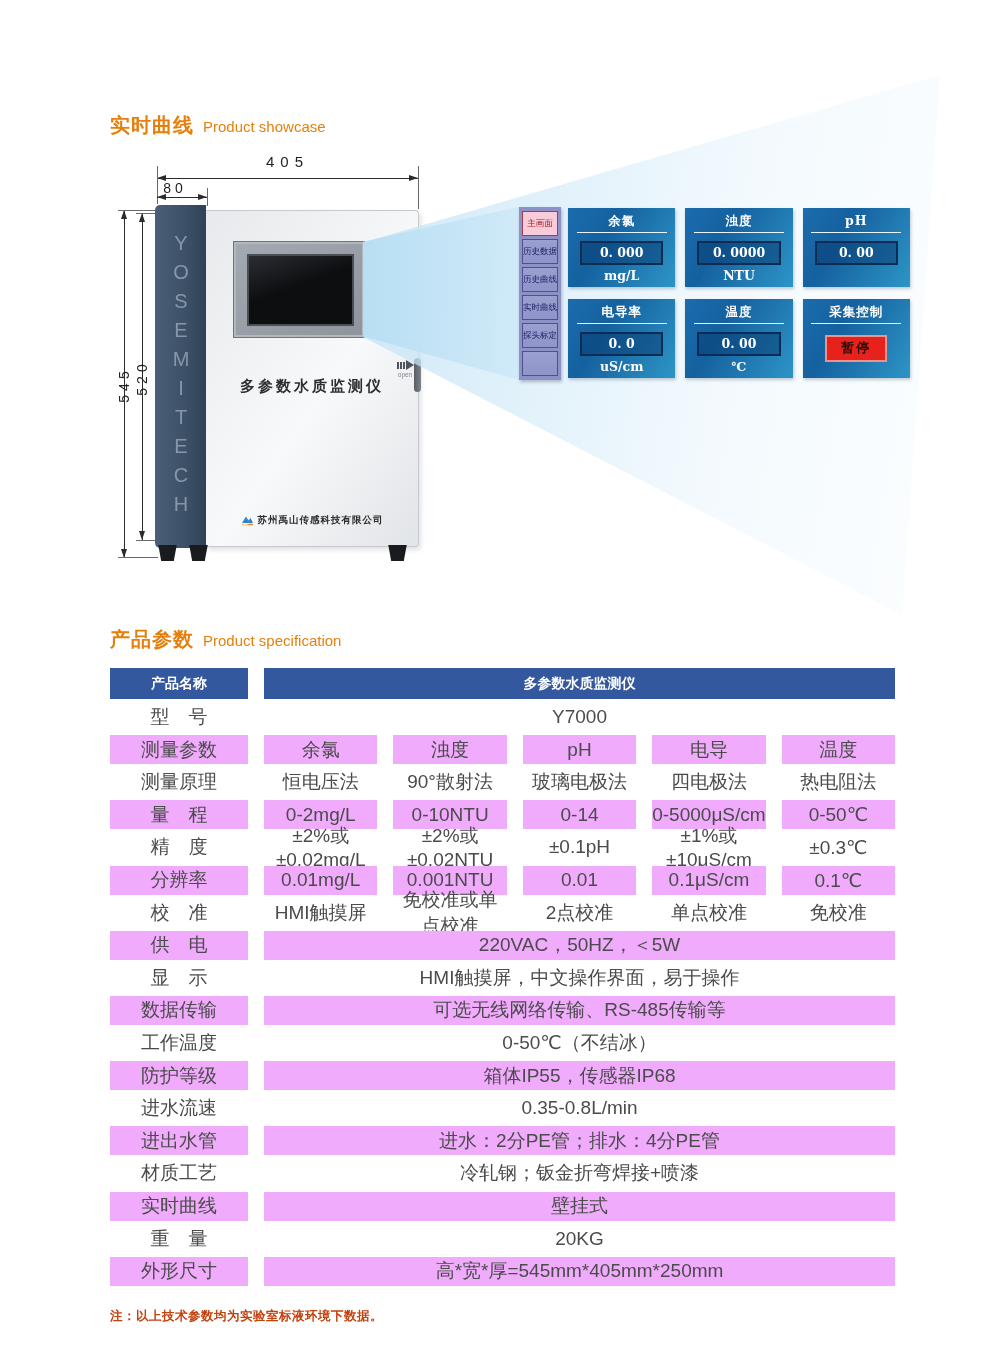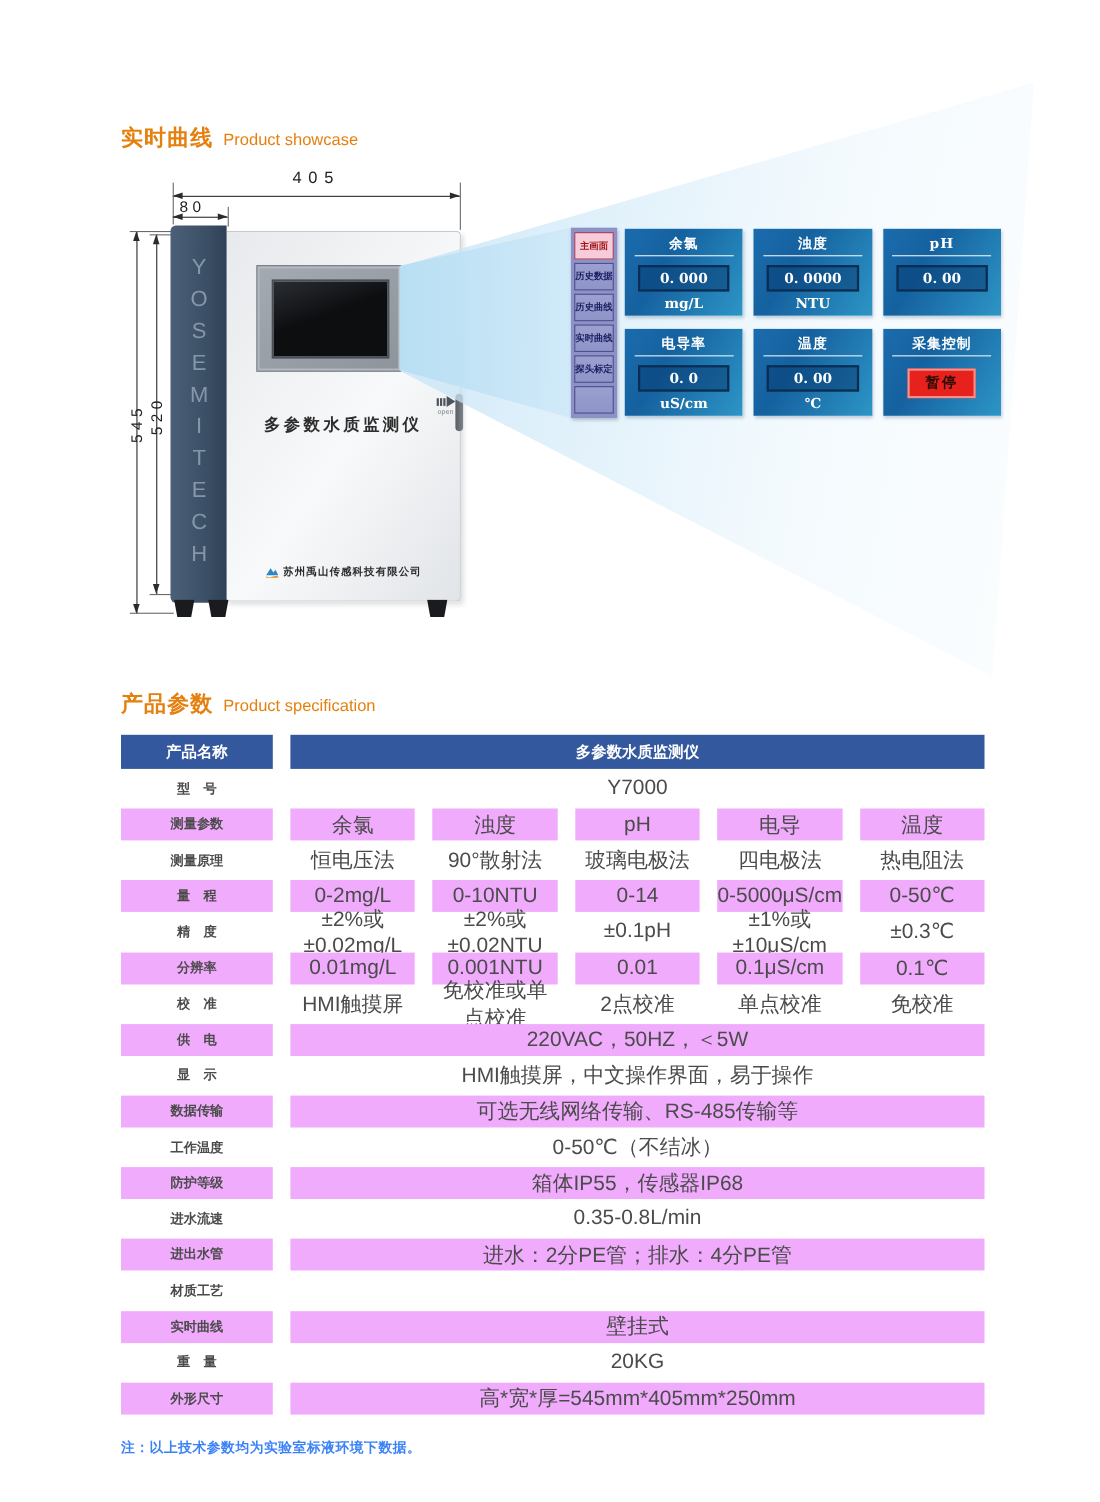--- a/index.html
+++ b/index.html
@@ -37,40 +37,40 @@
   .open-arrow .tri{width:0;height:0;border-top:5px solid transparent;border-bottom:5px solid transparent;border-left:8px solid #4e545b;background:none;}
   .open-label{font-size:6.5px;color:#82878d;margin-top:1px;}
   .handle{position:absolute;left:414px;top:358px;width:7px;height:34px;background:linear-gradient(to right,#585e66,#7d838b);border-radius:4px;}
 
   
   .beam-a{position:absolute;left:363px;top:205px;width:156px;height:175px;background:linear-gradient(to right,rgba(183,222,243,0.95),rgba(204,232,248,0.75));clip-path:polygon(0 21%,100% 1%,100% 100%,0 75%);}
   .beam-b{position:absolute;left:363px;top:75px;width:577px;height:540px;background:linear-gradient(100deg,rgba(197,228,246,0.85),rgba(224,241,251,0.40) 60%,rgba(238,248,253,0.18));clip-path:polygon(0 31%,100% 0,93.5% 100%,0 48.5%);}
 
   
   .hmi-menu{position:absolute;left:519px;top:207px;width:42px;height:173px;background:#8d91c5;display:flex;flex-direction:column;gap:3px;padding:4px 3px;box-sizing:border-box;box-shadow:1px 2px 3px rgba(40,50,90,0.3);}
-  .menu-btn{flex:1;background:linear-gradient(#9ba0d0,#8f94c9);border:1px solid #4c5190;display:flex;align-items:center;justify-content:center;font-size:8.5px;font-weight:bold;color:#1c1c60;letter-spacing:0;}
+  .menu-btn{flex:1;background:linear-gradient(#9ba0d0,#8f94c9);border:1px solid #4c5190;display:flex;align-items:center;justify-content:center;font-size:8.5px;font-weight:normal;color:#1c1c60;letter-spacing:0;}
   .menu-btn.active{background:#f7cbda;border-color:#97405c;color:#a01616;}
   .hmi-grid{position:absolute;left:568px;top:208px;width:342px;height:170px;display:grid;grid-template-columns:repeat(3,1fr);grid-template-rows:repeat(2,1fr);column-gap:10px;row-gap:12px;}
   .panel{background:linear-gradient(120deg,#1b6cae,#15619f 35%,#2d95c6 100%);display:flex;flex-direction:column;align-items:center;padding-top:7px;box-sizing:border-box;box-shadow:1px 2px 3px rgba(20,60,100,0.25);font-family:"DejaVu Serif","Liberation Serif",serif;}
   .panel-title{color:#fff;font-size:12.5px;font-weight:bold;letter-spacing:1px;line-height:1;}
   .panel-rule{width:84%;height:1px;background:#eaf4fb;margin-top:4px;}
   .value-box{margin-top:8px;width:74%;height:20px;background:rgba(9,62,116,0.55);border:2px solid #0b2d52;display:flex;align-items:center;justify-content:center;color:#fff;font-size:12.5px;font-weight:bold;}
   .panel-unit{margin-top:5px;color:#fff;font-size:12.5px;font-weight:bold;line-height:1;}
   .pause-btn{margin-top:11px;width:54%;height:23px;background:#e7211c;border:2px solid #ef928c;display:flex;align-items:center;justify-content:center;color:#2a0b06;font-size:13px;font-weight:bold;letter-spacing:2px;}
 
   
   .spec-table{position:absolute;left:110px;top:668px;width:785px;}
   .t-row{display:flex;gap:16px;height:29px;margin-bottom:3.6px;}
-  .t-label{flex:0 0 138px;display:flex;align-items:center;justify-content:center;font-size:12px;color:#4b4b4b;font-weight:bold;}
+  .t-label{flex:0 0 138px;display:flex;align-items:center;justify-content:center;font-size:19px;color:#4b4b4b;}
   .t-cell,.t-span{flex:1;display:flex;align-items:center;justify-content:center;font-size:19px;color:#4b4b4b;text-align:center;}
   .row-gray .t-label,.row-gray .t-cell,.row-gray .t-span{background:#f0abfc;}
   .row-head{height:31px;}
   .row-head .t-label,.row-head .t-span{background:#33589e;color:#ffffff;font-weight:bold;font-size:14px;}
 
-  .note{position:absolute;left:110px;top:1308px;font-size:12.5px;font-weight:600;color:#3b82f6;letter-spacing:0.5px;}
+  .note{position:absolute;left:110px;top:1308px;font-size:12.5px;font-weight:600;color:#c2410c;letter-spacing:0.5px;}
 </style>
 </head>
 <body>
 
 <div class="sec-head" style="top:112px;">
   <span class="zh">实时曲线</span>
   <span class="en">Product showcase</span>
 </div>
 
 <div class="dim-text" style="left:157px;top:153px;width:261px;">405</div>
@@ -253,20 +253,21 @@
   <div class="t-row">
     <div class="t-label">进水流速</div>
     <div class="t-span">0.35-0.8L/min</div>
   </div>
   <div class="t-row row-gray">
     <div class="t-label">进出水管</div>
     <div class="t-span">进水：2分PE管；排水：4分PE管</div>
   </div>
   <div class="t-row">
     <div class="t-label">材质工艺</div>
+    <div class="t-span">冷轧钢；钣金折弯焊接+喷漆</div>
   </div>
   <div class="t-row row-gray">
     <div class="t-label">实时曲线</div>
     <div class="t-span">壁挂式</div>
   </div>
   <div class="t-row">
     <div class="t-label">重　量</div>
     <div class="t-span">20KG</div>
   </div>
   <div class="t-row row-gray">

